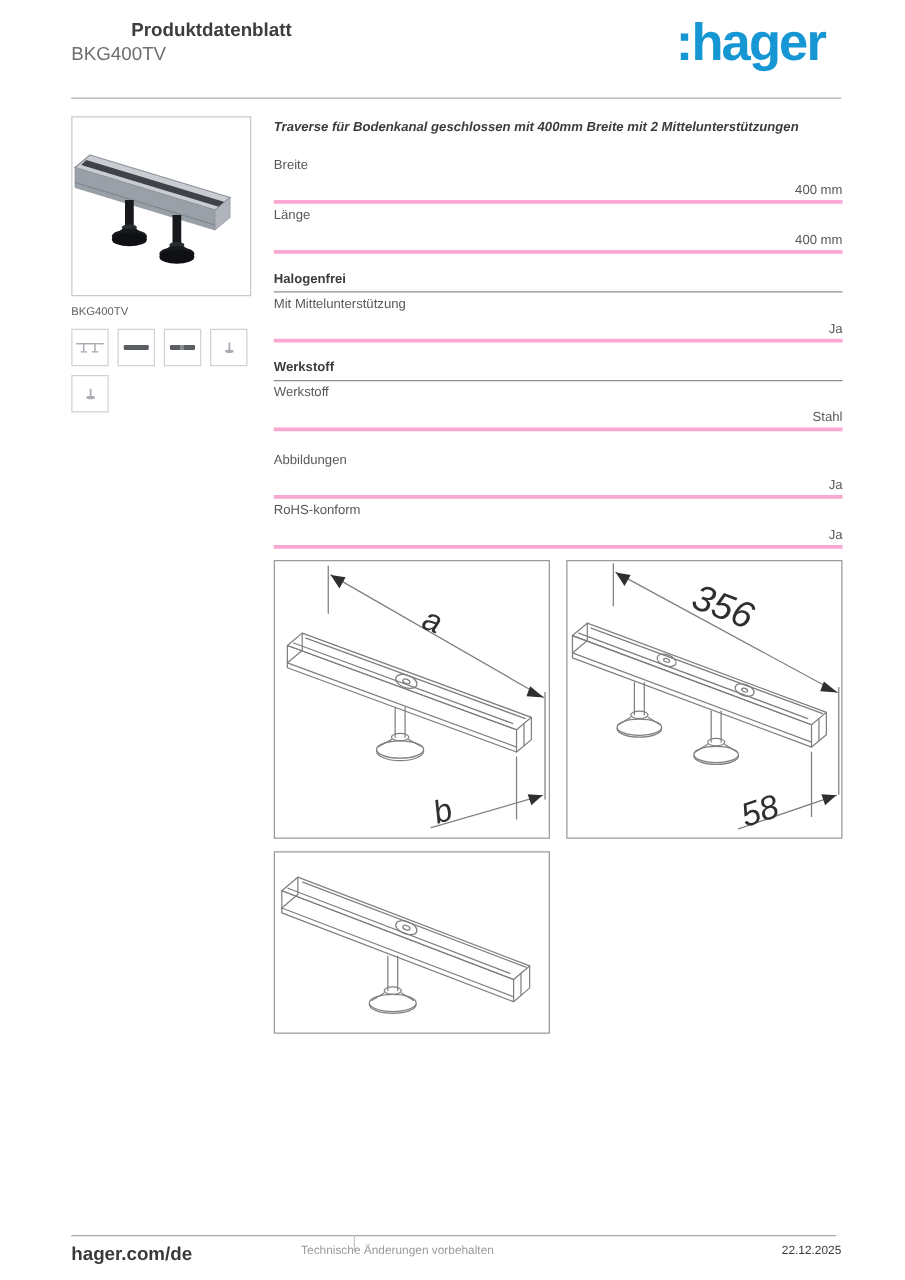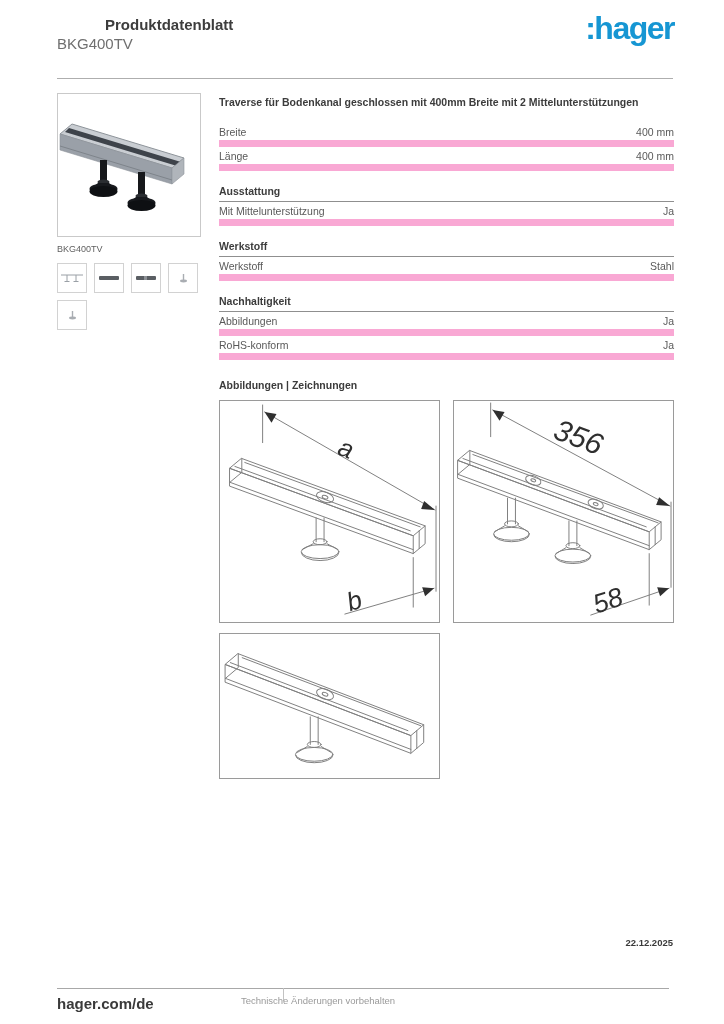--- a/index.html
+++ b/index.html
@@ -3,51 +3,51 @@
 <meta charset="utf-8">
 <style>
   * { margin:0; padding:0; box-sizing:border-box; }
   html,body { background:#ffffff; }
   body { font-family:"Liberation Sans", sans-serif; color:#3c3c3c; }
   .page { position:relative; width:724px; height:1024px; background:#fff; overflow:hidden; }
 
   
   .doc-title { position:absolute; left:57px; top:16px; font-size:15px; font-weight:bold; color:#3d3d3d;margin-left:48px; }
   .doc-ref   { position:absolute; left:57px; top:35px; font-size:15px; color:#6f6f6f; }
-  .logo { position:absolute; right:50px; top:10px; font-size:32px; font-weight:bold; color:#1696d3; letter-spacing:-1.5px; }
+  .logo { position:absolute; right:64px; top:10px; font-size:42px; font-weight:bold; color:#1696d3; letter-spacing:-1.5px; }
   .header-rule { position:absolute; left:57px; top:78px; width:616px; height:1px; background:#aeaeae; }
 
   
   .sidebar { position:absolute; left:57px; top:93px; width:145px; }
   .product-image-box { width:144px; height:144px; border:1px solid #c9c9c9; background:#fff; }
   .product-caption { margin-top:7px; font-size:9px; color:#5f5f5f; }
   .thumbs { margin-top:9px; display:flex; flex-wrap:wrap; gap:7px; width:145px; }
   .thumb { width:30px; height:30px; border:1px solid #d2d2d2; background:#fff; display:flex; align-items:center; justify-content:center; }
 
   
   .main { position:absolute; left:219px; top:96px; width:455px; }
-  .description { font-size:10.5px; font-weight:bold; color:#3c3c3c; line-height:1.25; }
+  .description { font-size:10.5px; font-weight:bold; color:#3c3c3c; line-height:1.25;font-style:italic; }
   .tech-heading { margin-top:23px; font-size:10.5px; font-weight:bold; color:#3c3c3c; }
   .section { margin-top:14px; }
   .section-title { font-size:10.5px; font-weight:bold; color:#3c3c3c; padding-bottom:4px; border-bottom:1px solid #8f8f8f; }
-  .row { display:flex; justify-content:space-between; font-size:10.5px; color:#595959; padding:3px 0 2px 0; border-bottom:7px solid #f9a8d4; }
-  .row .val { text-align:center; }
+  .row { display:flex; justify-content:space-between; font-size:10.5px; color:#595959; padding:3px 0 2px 0; border-bottom:3px solid #f9a8d4; }
+  .row .val { text-align:center;margin-top:20px; }
 
   .drawings-heading { margin-top:19px; font-size:10.5px; font-weight:bold; color:#3c3c3c; }
   .drawings-grid { margin-top:9px; display:grid; grid-template-columns:221px 221px; gap:10px 13px; }
   .drawing-box { border:1px solid #9a9a9a; background:#fff; }
   .drawing-box svg { display:block; }
   .dim-label { font-style:italic; fill:#2f2f2f; }
 
   
   .footer-rule { position:absolute; left:57px; top:988px; width:612px; height:1px; background:#a8a8a8; }
   .footer-tick { position:absolute; left:283px; top:988px; width:1px; height:13px; background:#c2c2c2; }
   .footer-left { position:absolute; left:57px; top:995px; font-size:15px; font-weight:bold; color:#3a3a3a; }
   .footer-center { position:absolute; left:0; top:995px; width:636px; text-align:center; font-size:9.5px; color:#9a9a9a; }
-  .footer-right { position:absolute; right:51px; top:937px; font-size:9.5px; font-weight:bold; color:#3a3a3a; }
+  .footer-right { position:absolute; right:51px; top:995px; font-size:9.5px; font-weight:normal; color:#3a3a3a; }
 
   .tech-line { stroke:#7f7f7f; fill:none; stroke-width:1; stroke-linejoin:round; stroke-linecap:round; }
   .tech-fill { fill:#2f2f2f; stroke:none; }
 </style>
 </head>
 <body>
 
 <div class="page">
 
   <div class="doc-title">Produktdatenblatt</div>
@@ -123,48 +123,46 @@
         <span>Breite</span>
         <span class="val">400 mm</span>
       </div>
       <div class="row">
         <span>Länge</span>
         <span class="val">400 mm</span>
       </div>
     </div>
 
     <div class="section">
-      <div class="section-title">Ausstattung</div>
+      <div class="section-title">Halogenfrei</div>
       <div class="row">
         <span>Mit Mittelunterstützung</span>
         <span class="val">Ja</span>
       </div>
     </div>
 
     <div class="section">
       <div class="section-title">Werkstoff</div>
       <div class="row">
         <span>Werkstoff</span>
         <span class="val">Stahl</span>
       </div>
     </div>
 
     <div class="section">
-      <div class="section-title">Nachhaltigkeit</div>
       <div class="row">
         <span>Abbildungen</span>
         <span class="val">Ja</span>
       </div>
       <div class="row">
         <span>RoHS-konform</span>
         <span class="val">Ja</span>
       </div>
     </div>
 
-    <div class="drawings-heading">Abbildungen | Zeichnungen</div>
 
     <div class="drawings-grid">
 
       <div class="drawing-box">
         <svg width="219" height="221" viewBox="0 0 221 223">
           <g class="tech-line">
             <polygon points="22,58 207,126 195,136 10,68"></polygon>
             <line x1="25" y1="62" x2="202" y2="127"></line>
             <line x1="15" y1="66" x2="192" y2="131"></line>
             <polygon points="10,68 195,136 195,154 10,86"></polygon>

